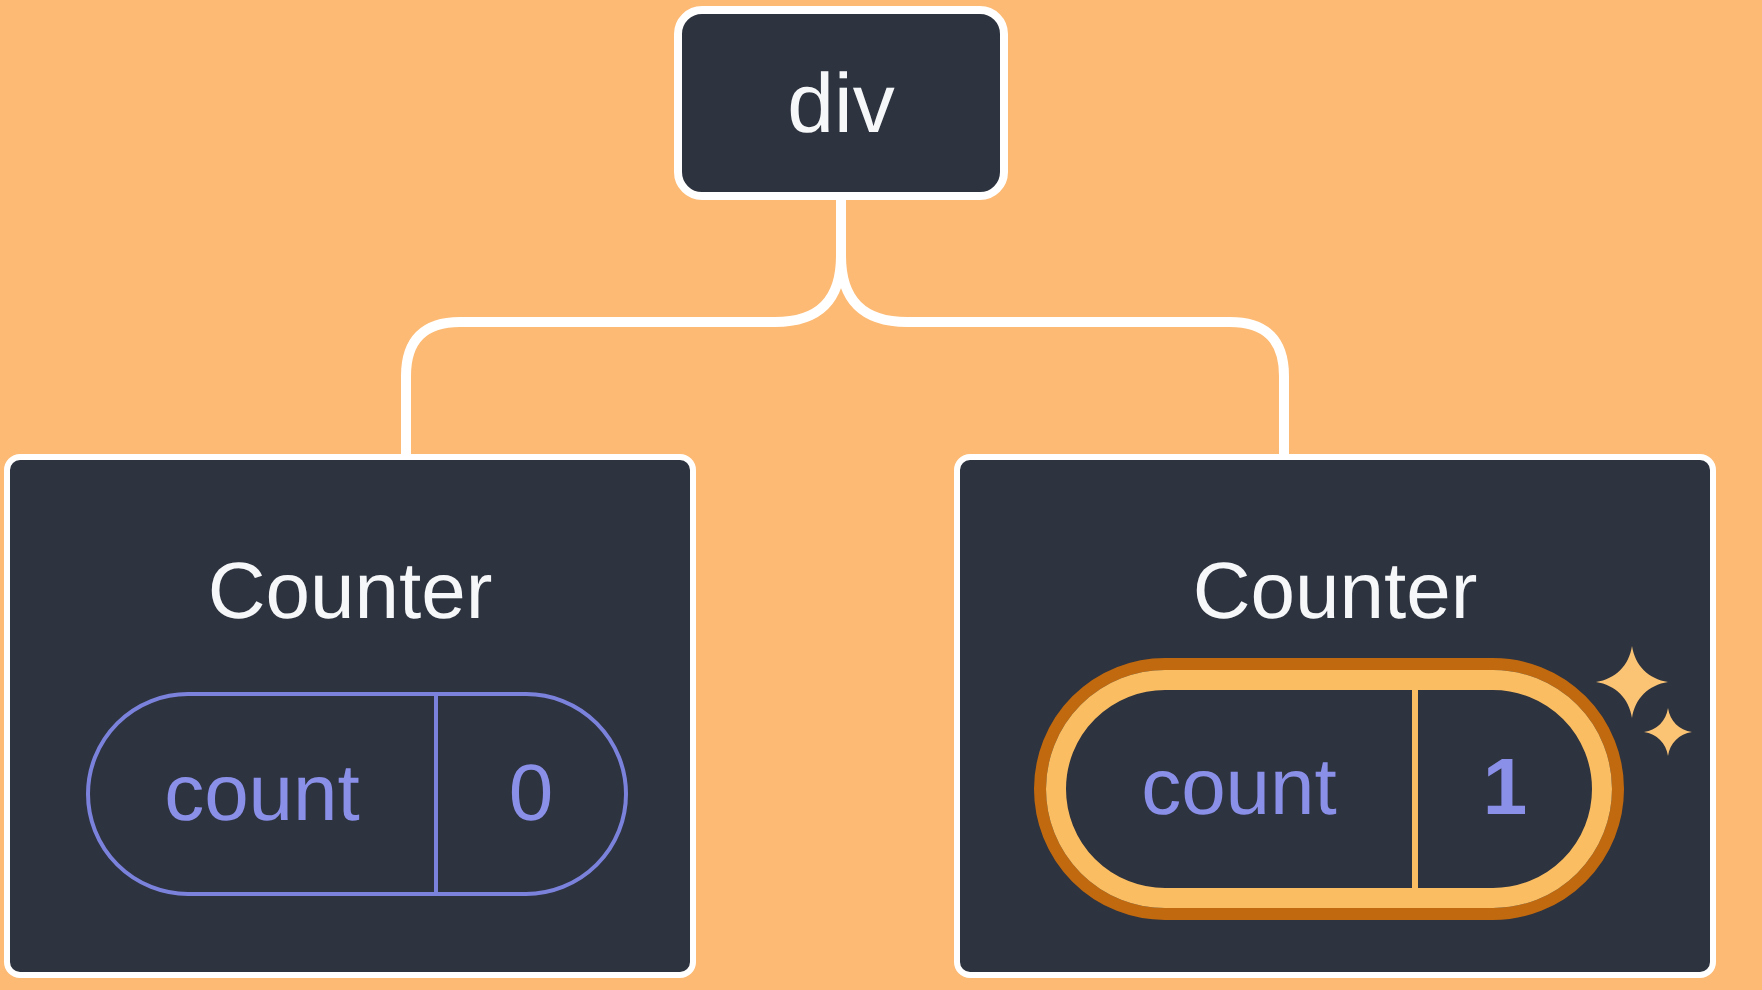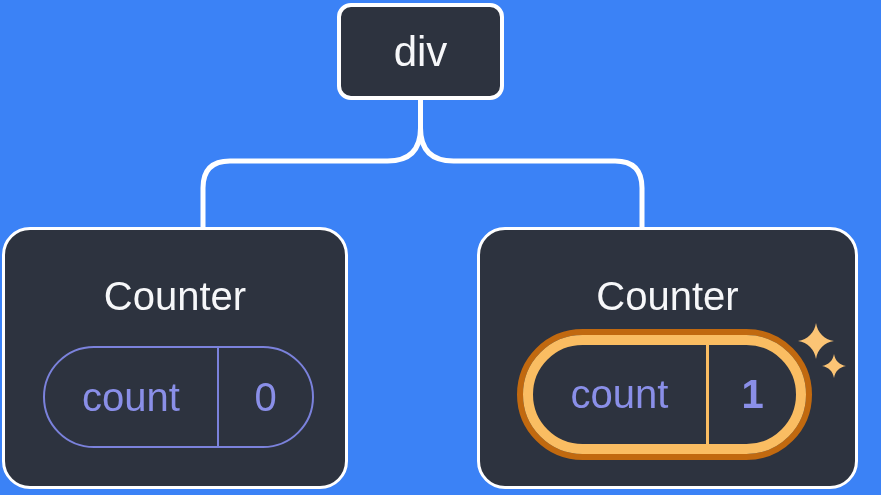--- a/index.html
+++ b/index.html
@@ -4,21 +4,21 @@
 <style>
   html, body { margin: 0; padding: 0; }
   body {
     width: 881px; height: 495px;
     font-family: "Liberation Sans", sans-serif;
     background: #4D6671;
   }
   .canvas {
     position: relative;
     width: 881px; height: 495px;
-    background: #3b82f6;
+    background: #fdba74;
     overflow: hidden;
   }
   .connector-svg {
     position: absolute; left: 0; top: 0;
     width: 881px; height: 495px;
   }
   .node {
     position: absolute;
     background: #2D333F;
     box-sizing: border-box;
@@ -27,21 +27,21 @@
   .node-root {
     left: 337px; top: 3px;
     width: 167px; height: 97px;
     border-width: 4px;
     border-radius: 14px;
     display: flex; align-items: center; justify-content: center;
     color: #F6F7F9; font-size: 42px;
   }
   .counter-box {
     top: 227px; height: 262px;
-    border-radius: 28px;
+    border-radius: 8px;
   }
   .counter-left  { left: 2px;   width: 346px; }
   .counter-right { left: 477px; width: 381px; }
   .counter-title {
     position: absolute; top: 44px; left: 0; right: 0;
     text-align: center;
     color: #F6F7F9; font-size: 40px; line-height: 44px;
   }
   
   .pill {

